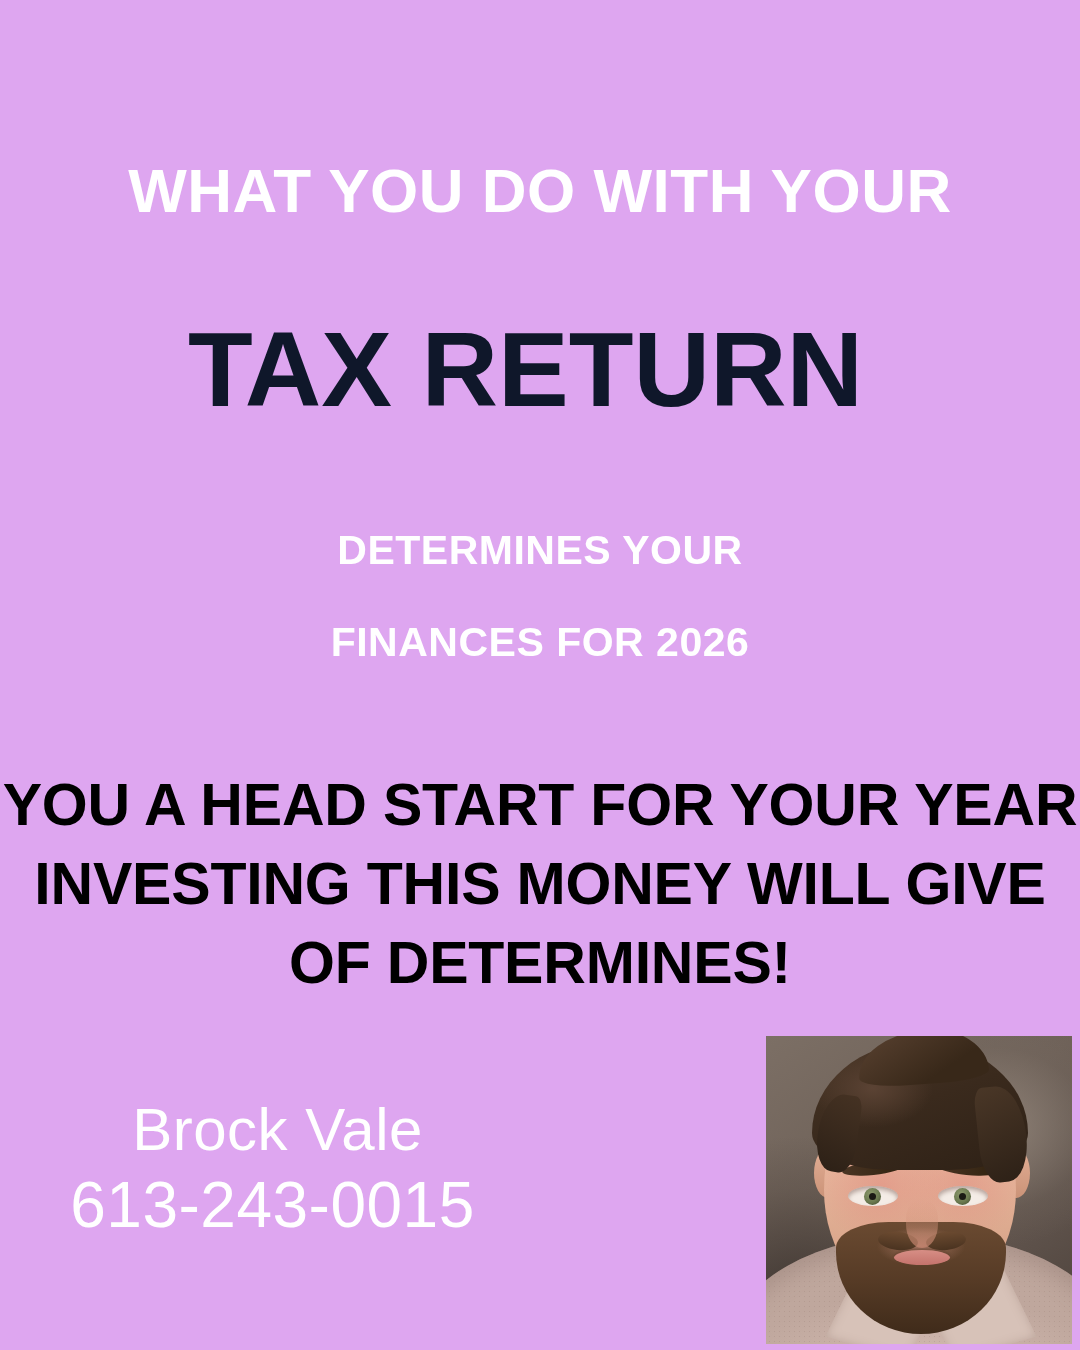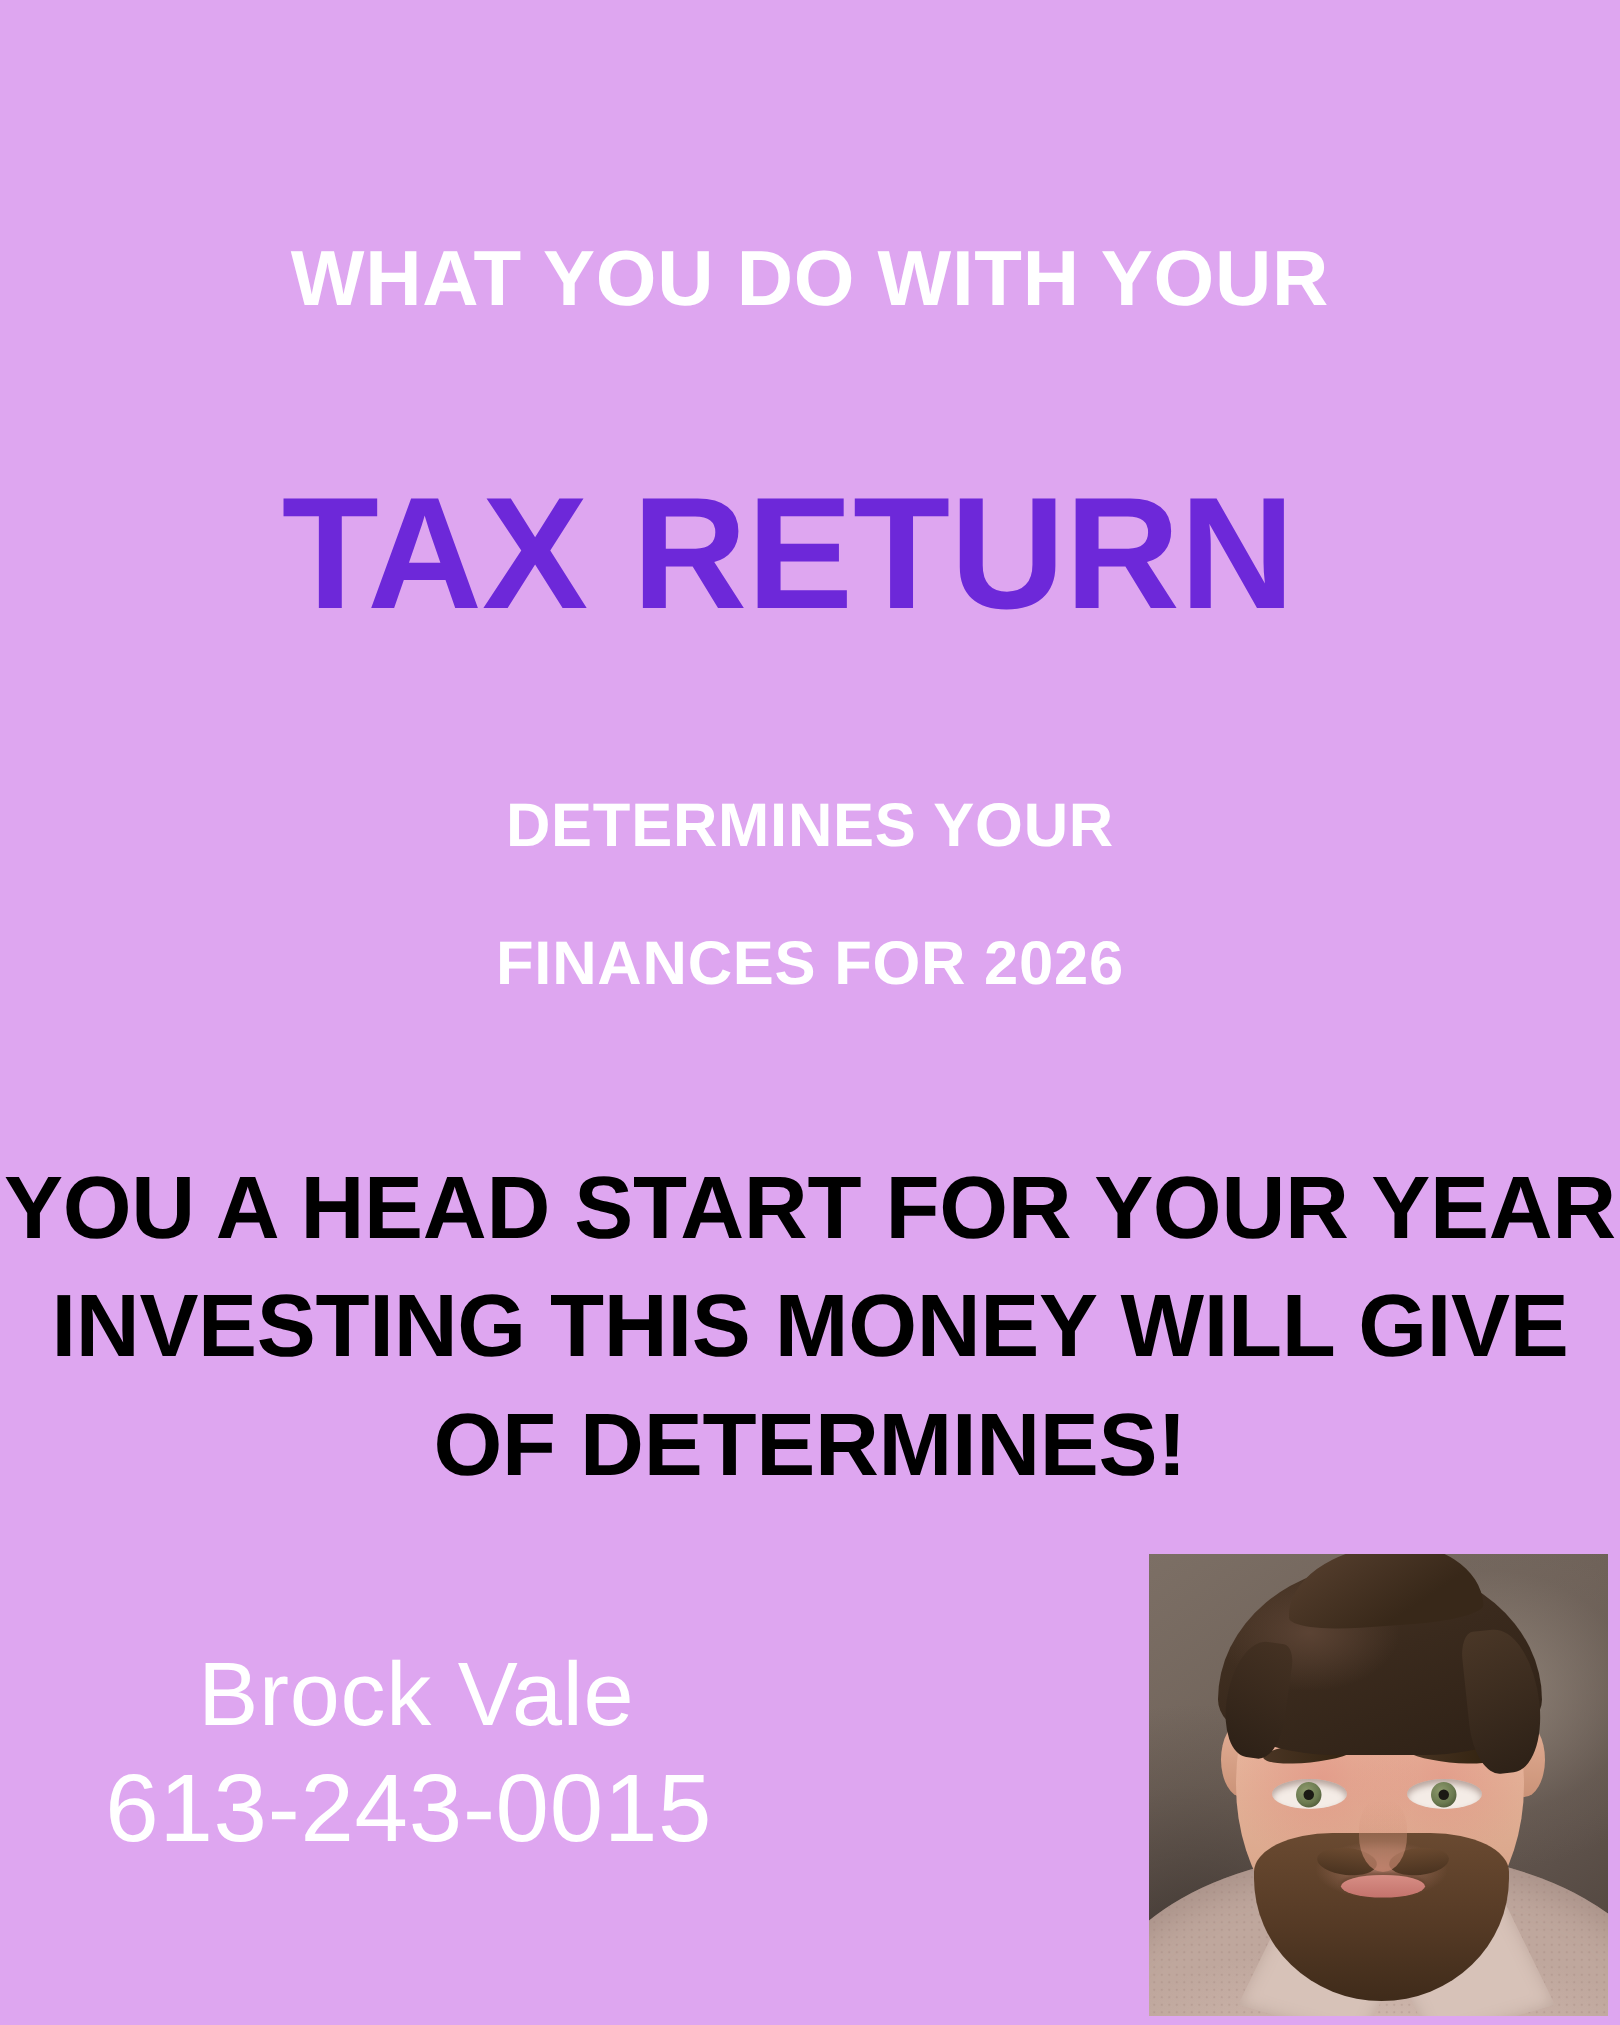--- a/index.html
+++ b/index.html
@@ -21,33 +21,33 @@
     overflow: hidden;
   }
 
   .headline-top {
     position: absolute;
     top: 160px;
     left: 0;
     width: 1080px;
     text-align: center;
     color: #ffffff;
-    font-size: 52px;
+    font-size: 62px;
     font-weight: 700;
     letter-spacing: 0.5px;
     line-height: 1.0;
   }
 
   .headline-main {
     position: absolute;
     top: 316px;
     left: 0;
     width: 1051px;
     text-align: center;
-    color: #6d28d9;
+    color: #0f172a;
     font-size: 106px;
     font-weight: 700;
     letter-spacing: 0px;
     line-height: 1.0;
   }
 
   .subhead {
     position: absolute;
     top: 504px;
     left: 0;

